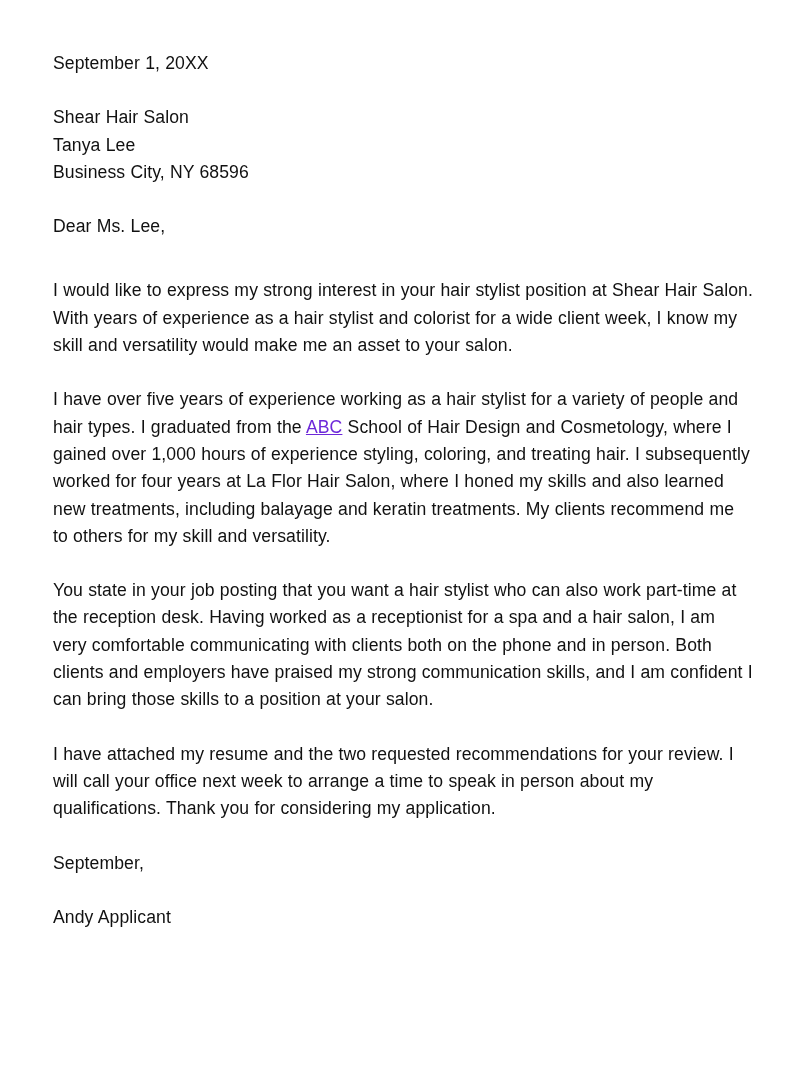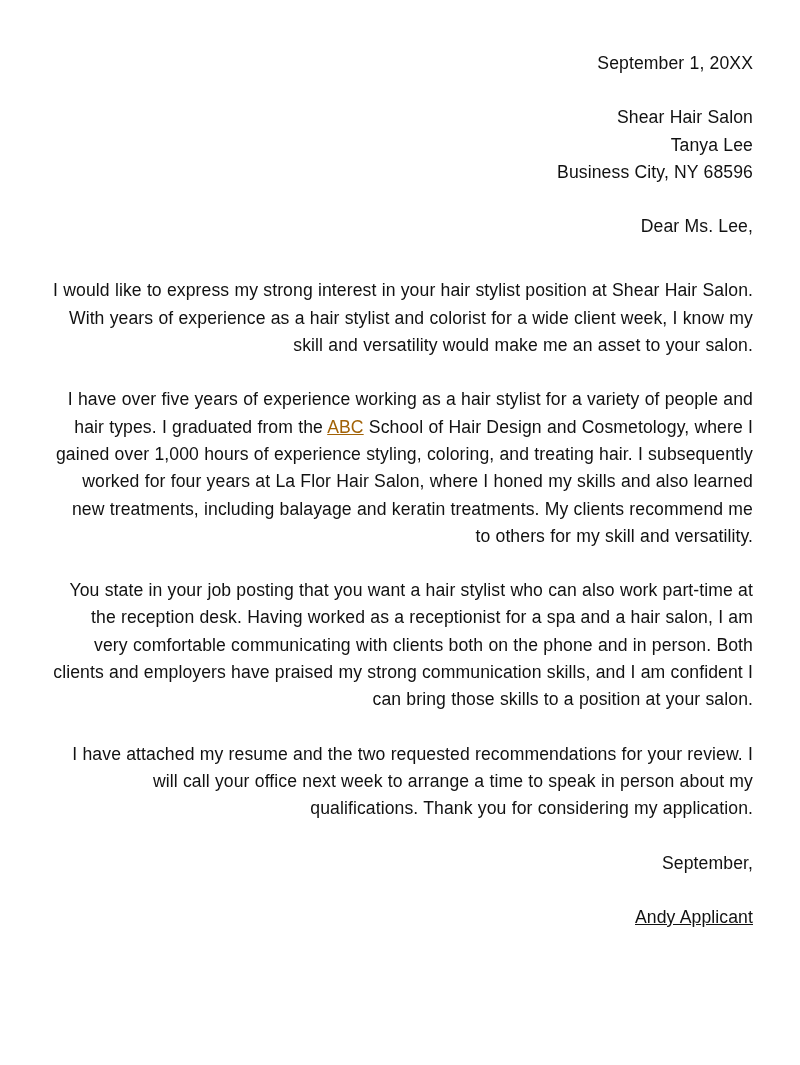--- a/index.html
+++ b/index.html
@@ -24,45 +24,44 @@
   .letter {
     width: 700px;
   }
   .line,
   .para {
     font-size: 17.6px;
     line-height: 27.3px;
     letter-spacing: 0.1px;
     color: #111111;
     margin: 0;
-    text-align: right;
+    text-align: left;
     word-spacing: 0.2px;
   }
   .date-block {
     margin-top: 6px;
     margin-bottom: 27px;
   }
   .recipient-block {
     margin-bottom: 27px;
   }
   .salutation-block {
     margin-bottom: 37px;
   }
   .para {
     margin-bottom: 27px;
   }
   .closing-block {
     margin-bottom: 27px;
   }
   .signature-block {
     margin-bottom: 12px;
-    text-decoration: underline;
   }
   .highlight-red {
-    color: #a16207;
+    color: #6d28d9;
     text-decoration: underline;
   }
 </style>
 </head>
 <body>
 
 <div class="page">
   <div class="letter">
 
     <div class="date-block">

